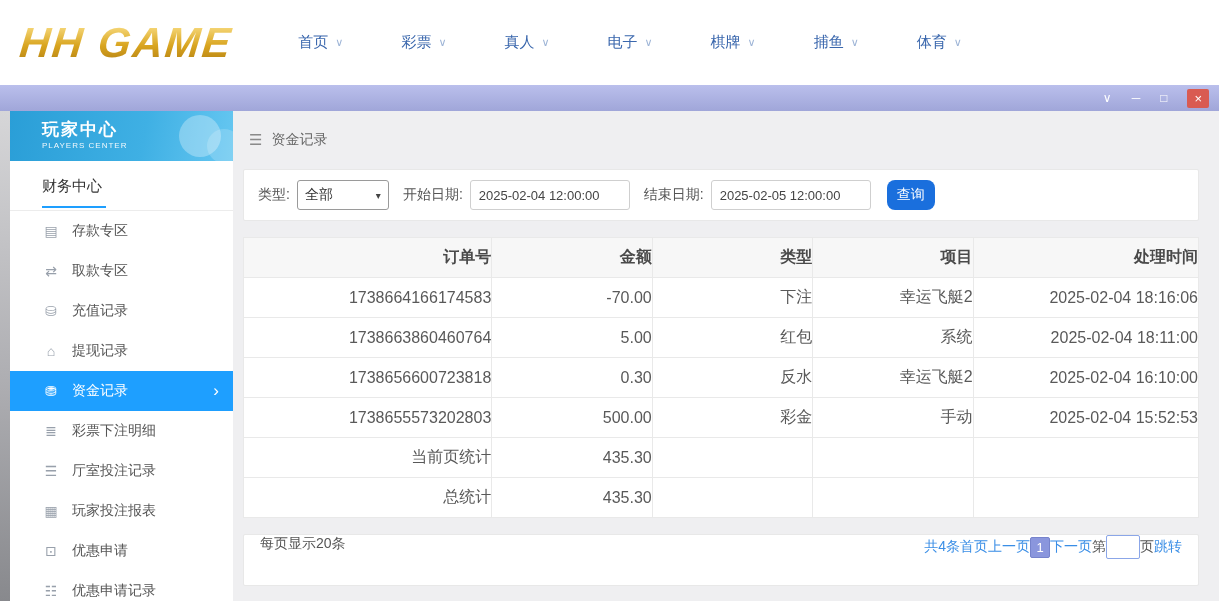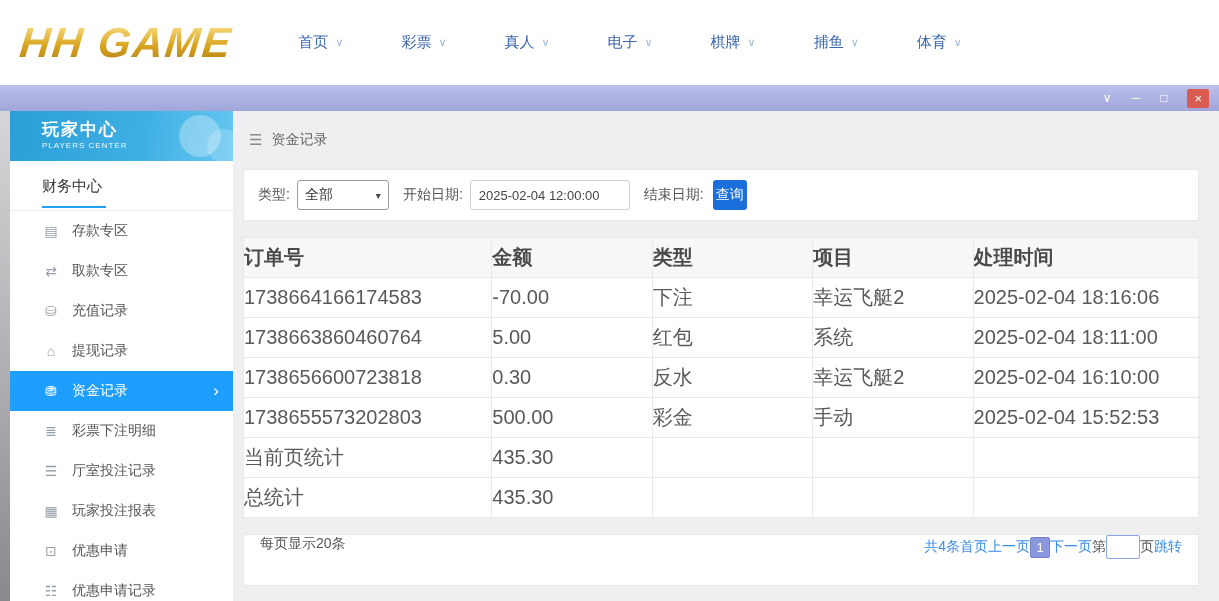--- a/index.html
+++ b/index.html
@@ -57,26 +57,26 @@
   .panel { background: #fff; border: 1px solid #e8e8e8; border-radius: 2px; }
 
   .filter-panel { height: 52px; display: flex; align-items: center; padding: 0 14px; margin-bottom: 16px; }
   .f-label { font-size: 14px; color: #555; margin-right: 7px; white-space: nowrap; text-align: right; }
   .select-box { width: 92px; height: 30px; border: 1px solid #9a9a9a; border-radius: 3px; background: #fff;
     display: flex; align-items: center; justify-content: space-between; padding: 0 7px; font-size: 14px;
     color: #333; margin-right: 14px; cursor: pointer; }
   .select-caret { font-size: 10px; color: #444; }
   .date-input { width: 160px; height: 30px; border: 1px solid #cfcfcf; border-radius: 3px; padding: 0 8px;
     font-size: 13px; color: #444; margin-right: 14px; font-family: "Liberation Sans", "DejaVu Sans", sans-serif; }
-  .btn-search { width: 34px; height: 30px; background: #1a6fdd; color: #fff; border: none; border-radius: 3px;
+  .btn-search { width: 48px; height: 30px; background: #1a6fdd; color: #fff; border: none; border-radius: 8px;
     font-size: 14px; cursor: pointer; margin-left: 2px; font-family: "Liberation Sans", "DejaVu Sans", sans-serif; }
 
   .table-panel { margin-bottom: 16px; border: none; }
   table { width: 100%; border-collapse: collapse; table-layout: fixed; background: #fff; }
-  th, td { border: 1px solid #e9e9e9; height: 40px; text-align: left; font-size: 20px; color: #595959;
+  th, td { border: 1px solid #e9e9e9; height: 40px; text-align: right; font-size: 16px; color: #595959;
     overflow: hidden; white-space: nowrap; }
   th { background: #f7f7f7; font-weight: bold; color: #4a4a4a; }
   .col-order { width: 26%; } .col-amount { width: 16.8%; } .col-type { width: 16.8%; }
   .col-item { width: 16.8%; } .col-time { width: 23.6%; }
 
   .pager-panel { height: 52px; display: flex; align-items: flex-start; justify-content: space-between; padding: 0 16px; }
   .pg-perpage { font-size: 14px; color: #555; }
   .pager-right { display: flex; align-items: center; font-size: 14px; }
   .pg-link { color: #3a8ee6; cursor: pointer; text-decoration: none; }
   .pg-total { color: #3a8ee6; }
@@ -197,20 +197,21 @@
 
     <section class="panel filter-panel">
       <span class="f-label">类型:</span>
       <div class="select-box">
         <span>全部</span>
         <span class="select-caret">▾</span>
       </div>
       <span class="f-label">开始日期:</span>
       <input class="date-input" value="2025-02-04 12:00:00" style="">
       <span class="f-label">结束日期:</span>
+      <input class="date-input" value="2025-02-05 12:00:00" style="">
       <button class="btn-search">查询</button>
     </section>
 
     <section class="panel table-panel">
       <table>
         <thead>
           <tr>
             <th class="col-order">订单号</th>
             <th class="col-amount">金额</th>
             <th class="col-type">类型</th>

